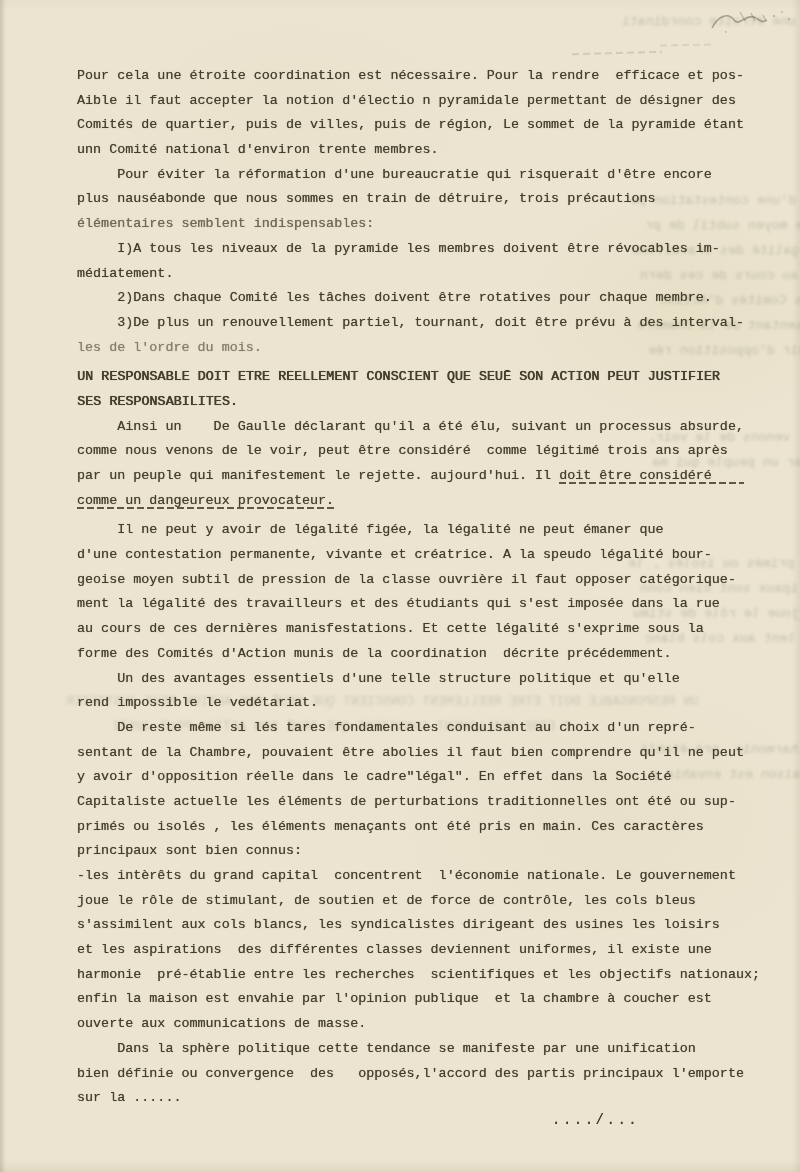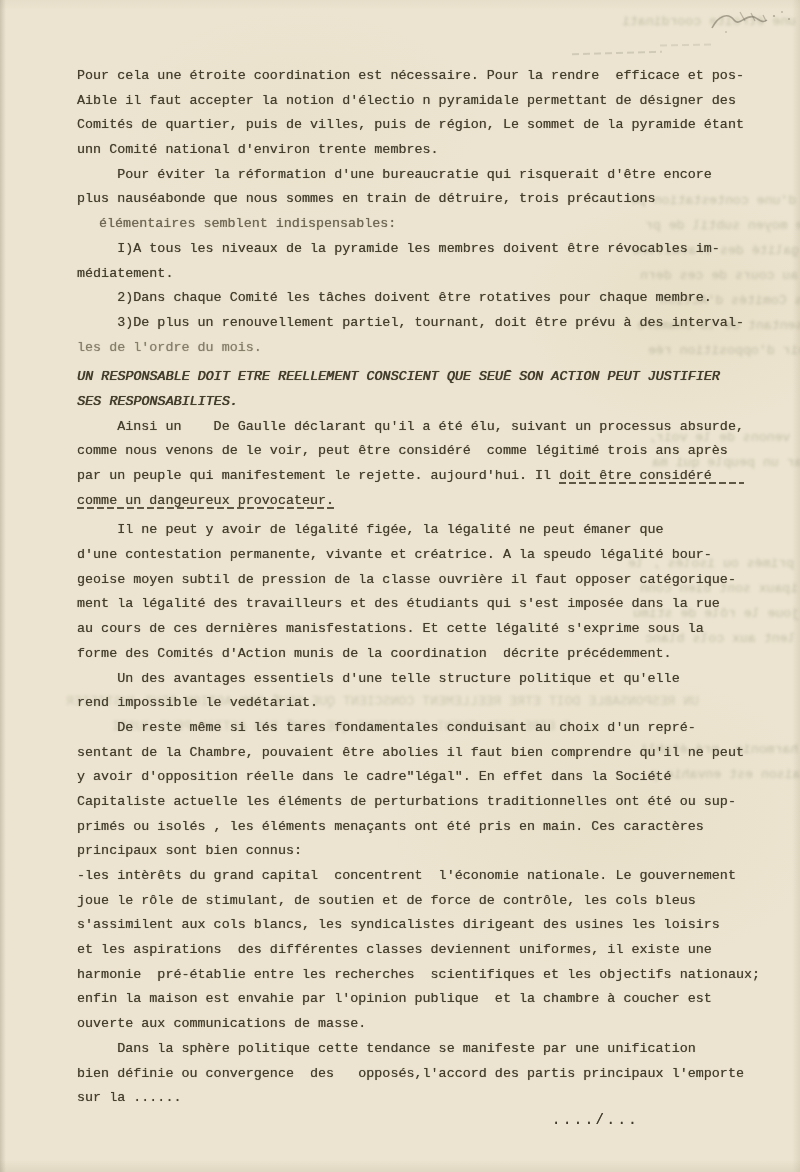--- a/index.html
+++ b/index.html
@@ -20,23 +20,23 @@
       #ece4d0;
   }
   .textblock{
     position:absolute;left:77px;top:64px;width:716px;
     font-size:13.4px;line-height:24.7px;
     color:#443e2d;
     white-space:pre;
   }
   .line{height:24.7px;text-shadow:0 0 .7px rgba(69,63,46,.75);}
   .line.g{margin-top:5px;}
-  .line.f1{color:rgba(110,103,82,.88);margin-left:22px;}
+  .line.f1{color:rgba(110,103,82,.88);}
   .line.f2{color:rgba(140,133,110,.62);font-family:Liberation Mono, monospace;}
-  .line.b{text-shadow:.5px 0 0 currentColor, 0 0 .8px rgba(60,54,40,.6);font-style:italic;}
+  .line.b{text-shadow:.5px 0 0 currentColor, 0 0 .8px rgba(60,54,40,.6);}
   span.u{
     padding-bottom:1px;
     background-image:repeating-linear-gradient(90deg, rgba(70,63,45,.85) 0 7px, transparent 7px 10px);
     background-repeat:repeat-x;
     background-size:10px 1.6px;
     background-position:0 100%;
   }
   .footer-mark{
     position:absolute;left:552px;top:1112px;
     font-size:14px;letter-spacing:2.5px;

